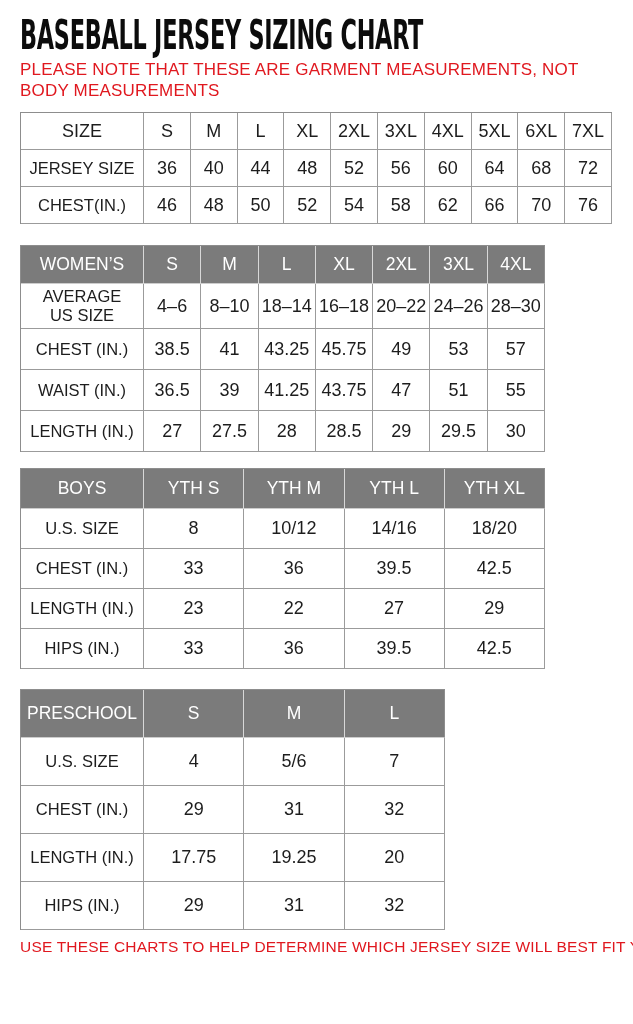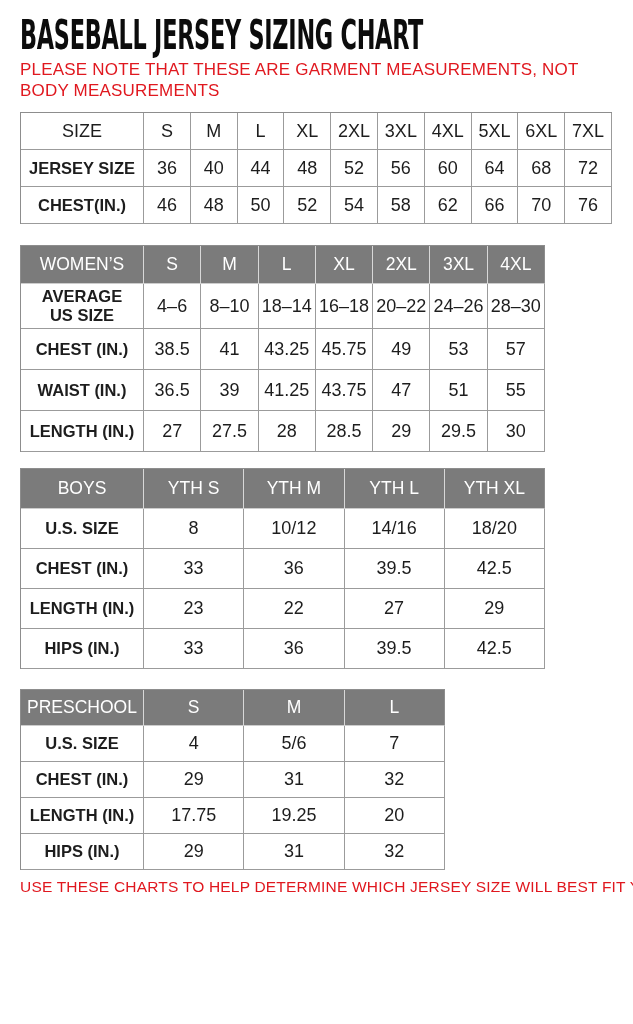--- a/index.html
+++ b/index.html
@@ -74,21 +74,20 @@
     padding: 0 2px;
     font-weight: 400;
     font-size: 18px;
     color: #1d1d1d;
     overflow: hidden;
   }
   td.row-label {
     font-size: 16.5px;
     white-space: pre-line;
     line-height: 19px;
-    font-weight: bold;
   }
   table[data-head="gray"] thead th {
     background: #7b7b7b;
     color: #ffffff;
     font-size: 17.5px;
     border-right: 1px solid #d8d8d8;
     border-bottom: 1px solid #cdcdcd;
   }
   table[data-head="gray"] thead th:last-child {
     border-right: 1px solid #8d8d8d;
@@ -99,21 +98,21 @@
 
   table.womens { width: 525px; margin: 16px 0 16px 0; }
   table.womens thead tr { height: 38px; }
   table.womens tbody tr { height: 41px; }
   table.womens tbody tr:first-child { height: 45px; }
 
   table.boys { width: 525px; margin: 0 0 20px 0; }
   table.boys tr { height: 40px; }
 
   table.preschool { width: 425px; margin: 0; }
-  table.preschool tr { height: 36px; }
+  table.preschool tr { height: 48px; }
 </style>
 </head>
 <body>
 
 <div class="page">
 
   <h1 class="title">BASEBALL JERSEY SIZING CHART</h1>
 
   <p class="note">PLEASE NOTE THAT THESE ARE GARMENT MEASUREMENTS, NOT BODY MEASUREMENTS</p>
 

